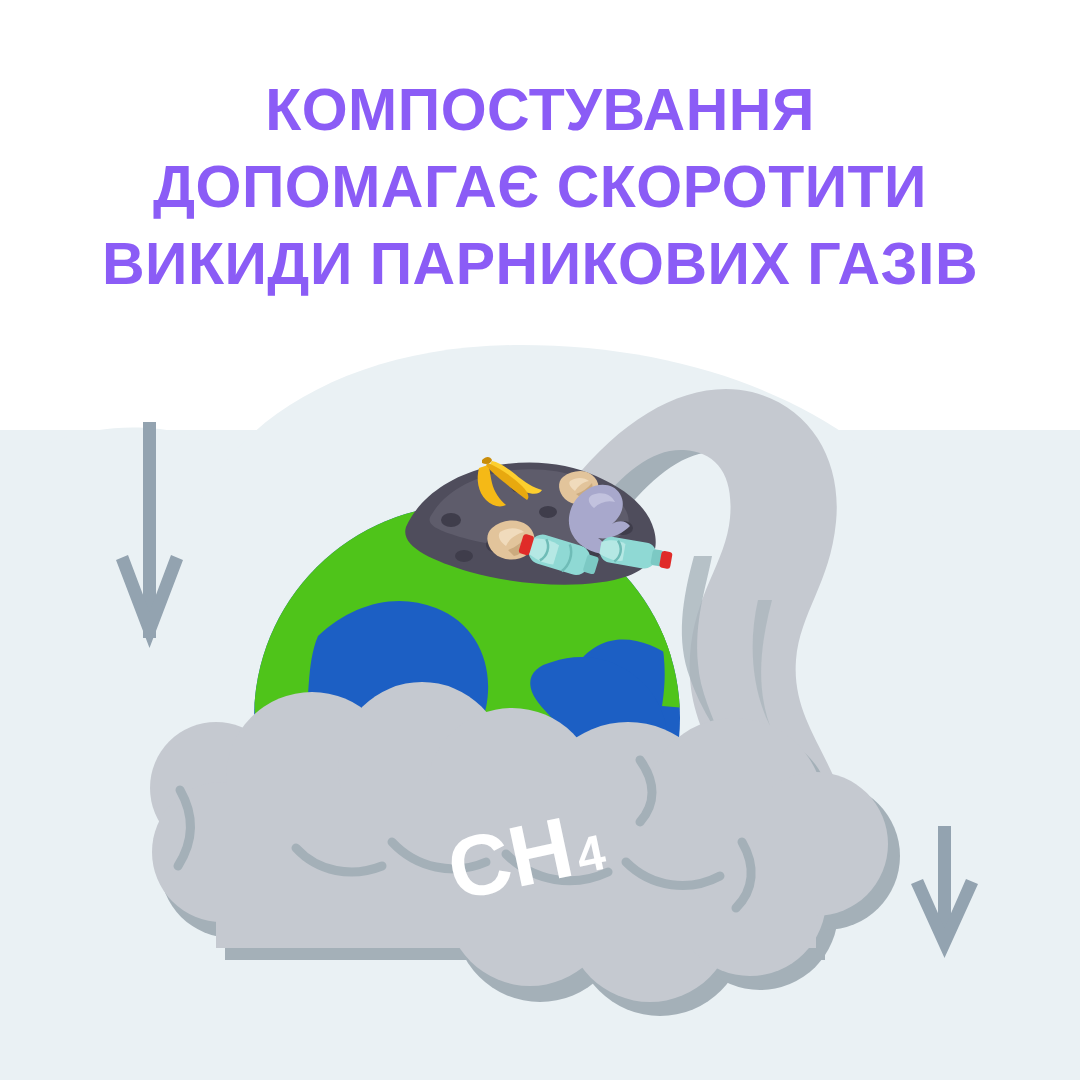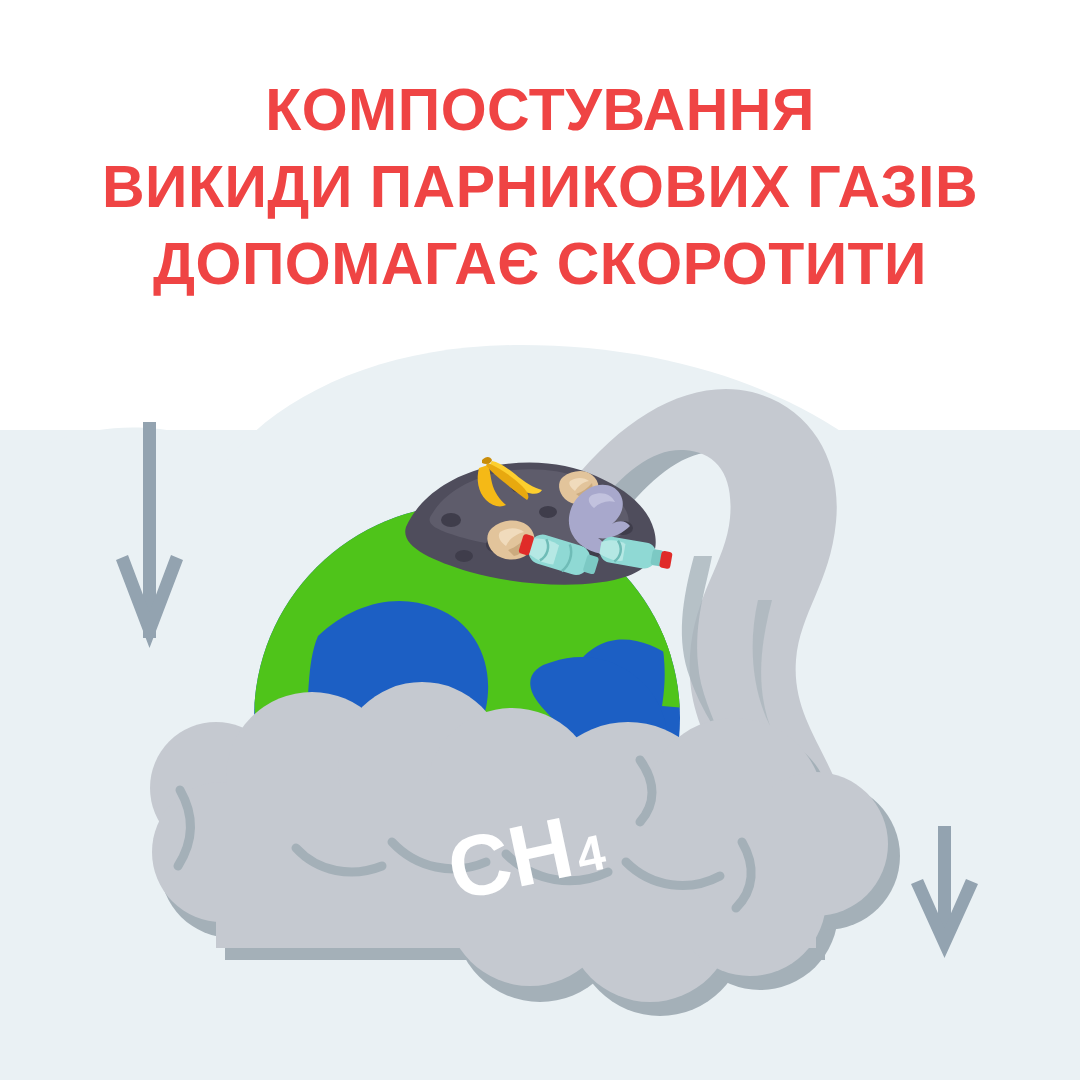--- a/index.html
+++ b/index.html
@@ -33,21 +33,21 @@
     z-index: 20;
     pointer-events: none;
   }
   #headline .line {
     display: block;
     font-family: "Liberation Sans", sans-serif;
     font-weight: 700;
     font-size: 59px;
     line-height: 77px;
     letter-spacing: 0.5px;
-    color: #ef4444;
+    color: #8b5cf6;
     white-space: nowrap;
   }
 </style>
 </head>
 <body>
 
 <div id="poster">
 
   <svg class="layer" viewBox="0 0 1080 1080">
 
@@ -307,17 +307,17 @@
     </g>
 
     <g transform="rotate(-12 512 868)">
       <text x="512" y="888" fill="#FFFFFF" text-anchor="middle" font-family="Liberation Sans, sans-serif" font-size="86" font-weight="700">CH</text>
       <text x="578" y="888" fill="#FFFFFF" text-anchor="start" font-family="Liberation Sans, sans-serif" font-size="50" font-weight="700">4</text>
     </g>
   </svg>
 
   <div id="headline">
     <span class="line">КОМПОСТУВАННЯ</span>
+    <span class="line">ДОПОМАГАЄ СКОРОТИТИ</span>
     <span class="line">ВИКИДИ ПАРНИКОВИХ ГАЗІВ</span>
-    <span class="line">ДОПОМАГАЄ СКОРОТИТИ</span>
   </div>
 
 </div>
 
 </body></html>

